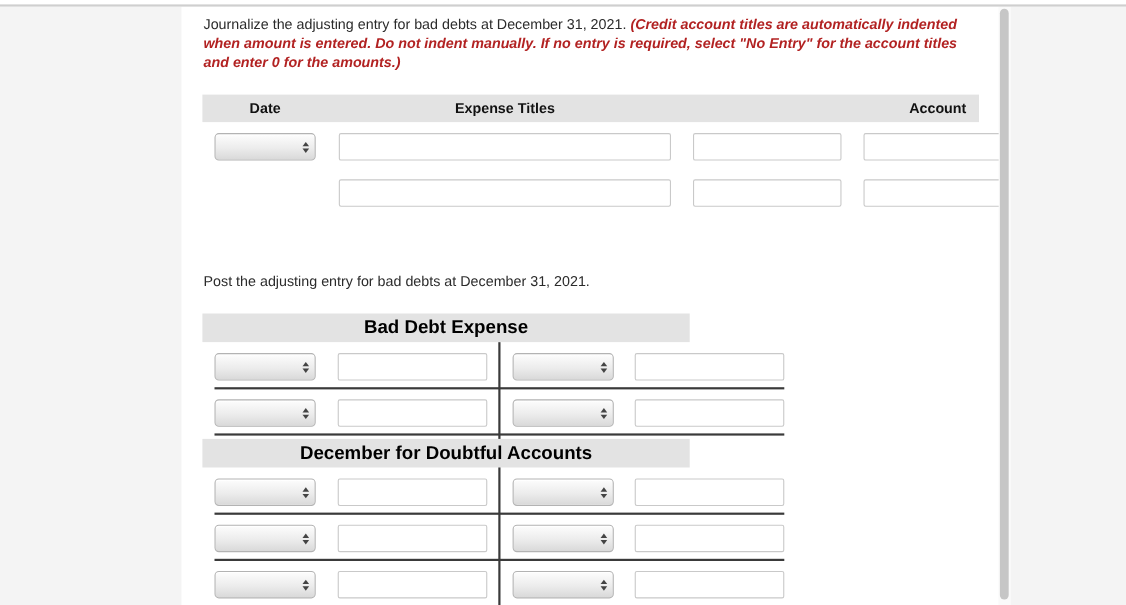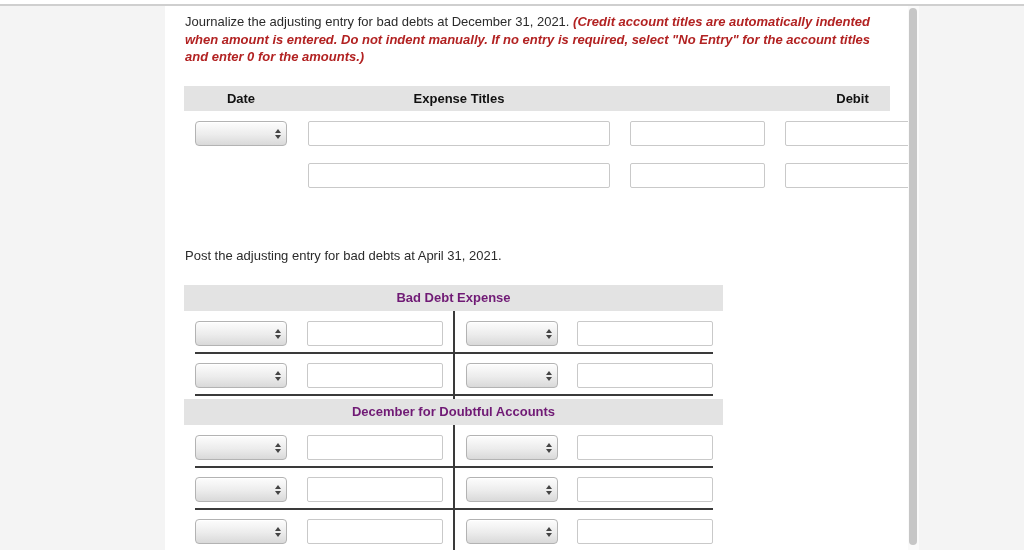--- a/index.html
+++ b/index.html
@@ -32,23 +32,23 @@
   }
   .jr-header span {
     position:absolute; top:0; line-height:25px; font-weight:bold;
     color:#111; text-align:center; font-size:13px;
   }
   .col-date    { left:11px;  width:92px;  }
   .col-account { left:124px; width:302px; }
   .col-debit   { left:446px; width:135px; }
   .col-credit  { left:601px; width:135px; }
   .ta-header {
-    position:absolute; left:19px; width:539px; height:26px;
+    position:absolute; left:19px; width:443px; height:26px;
     background:#e3e3e3; text-align:center; line-height:26px;
-    font-weight:bold; color:#701a75; font-size:13px;
+    font-weight:bold; color:#000000; font-size:17px;
   }
   .dd {
     position:absolute; width:92px; height:25px; box-sizing:border-box;
     border:1px solid #b3b3b3; border-radius:4px;
     background:linear-gradient(180deg,#fdfdfd 0%,#ececec 55%,#d9d9d9 100%);
     box-shadow:inset 0 1px 0 #ffffff; cursor:pointer;
   }
   .dd-val {
     position:absolute; left:6px; right:18px; top:0; line-height:23px;
     font-size:12px; color:#333; overflow:hidden; white-space:nowrap;
@@ -83,39 +83,39 @@
 <div class="page">
   <div class="top-strip"></div>
 
   <div class="content">
 
     <p class="instructions"><span>Journalize the adjusting entry for bad debts at December 31, 2021. </span><span class="red">(Credit account titles are automatically indented when amount is entered. Do not indent manually. If no entry is required, select "No Entry" for the account titles and enter 0 for the amounts.)</span></p>
 
     <div class="jr-header">
       <span class="col-date">Date</span>
       <span class="col-account">Expense Titles</span>
-      <span class="col-credit">Debit</span>
+      <span class="col-credit">Account</span>
     </div>
 
     <div class="dd" style="left:30px;top:121px">
       <span class="dd-val"></span>
       <span class="spin">
           <i class="tu"></i>
           <i class="td"></i>
         </span>
     </div>
     <input class="inp" style="left: 143px; top: 121px; width: 302px;" value="">
     <input class="inp" style="left: 465px; top: 121px; width: 135px;" value="">
     <input class="inp" style="left: 620px; top: 121px; width: 135px;" value="">
 
     <input class="inp" style="left: 143px; top: 163px; width: 302px;" value="">
     <input class="inp" style="left: 465px; top: 163px; width: 135px;" value="">
     <input class="inp" style="left: 620px; top: 163px; width: 135px;" value="">
 
-    <p class="post-text">Post the adjusting entry for bad debts at April 31, 2021.</p>
+    <p class="post-text">Post the adjusting entry for bad debts at December 31, 2021.</p>
 
     <div class="vline"></div>
 
     <div class="ta-header" style="top:285px">Bad Debt Expense</div>
 
     <div class="dd" style="left:30px;top:321px">
       <span class="dd-val"></span>
       <span class="spin">
           <i class="tu"></i>
           <i class="td"></i>

